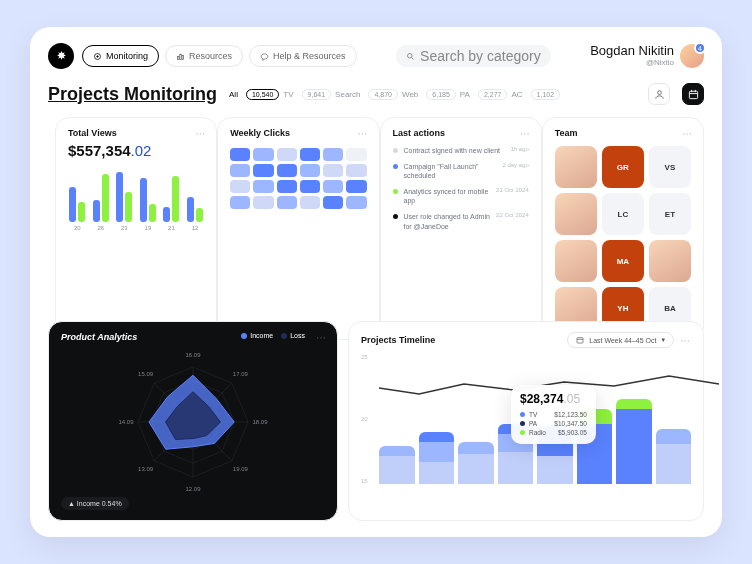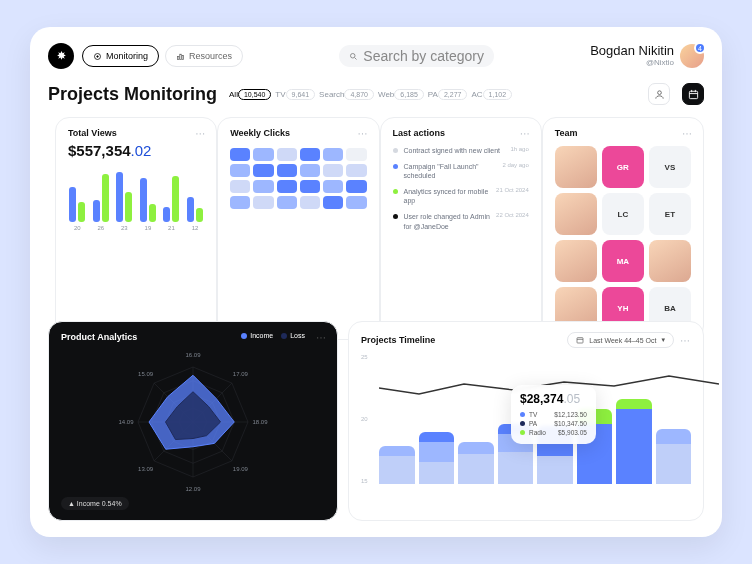--- a/index.html
+++ b/index.html
@@ -14,34 +14,34 @@
 .search { display: inline-flex; align-items: center; gap: 5px; height: 22px; padding: 0 10px; border-radius: 999px; background: #f4f5f7; font-size: 14px; color: #888; min-width: 120px; }
 .spacer { flex: 1; }
 .user { display: flex; align-items: center; gap: 6px; }
 .user-txt { text-align: right; line-height: 1.1; }
 .user-name { font-size: 13px; font-weight: 500; color: #111; }
 .user-handle { font-size: 8px; color: #9097a1; }
 .avatar { width: 24px; height: 24px; border-radius: 50%; background: linear-gradient(135deg,#f9d29d,#e79f8a); position: relative; flex-shrink: 0; }
 .avatar-badge { position: absolute; top: -2px; right: -2px; width: 12px; height: 12px; border-radius: 50%; background: #4d7cff; color: #fff; font-size: 7px; display: flex; align-items: center; justify-content: center; border: 2px solid #fff; }
 
 .subhead { display: flex; align-items: center; margin-top: 14px; gap: 12px; }
-.page-title { font-size: 18px; font-weight: 700; color: #111; }
+.page-title { font-size: 18px; font-weight: 700; color: #111; text-decoration: underline; }
 .filters { display: flex; align-items: center; gap: 4px; flex: 1; overflow: hidden; }
-.fitem { display: inline-flex; align-items: center; gap: 0; font-size: 8px; color: #9097a1; white-space: nowrap; }
+.fitem { display: inline-flex; align-items: center; gap: 8px; font-size: 8px; color: #9097a1; white-space: nowrap; }
 .fitem .cnt { border: 1px solid #e4e6ea; border-radius: 999px; padding: 1px 5px; font-size: 7px; }
 .fitem.on { color: #000; }
 .fitem.on .cnt { border-color: #000; }
 .sq-icon { width: 22px; height: 22px; border-radius: 7px; border: 1px solid #e4e6ea; display: flex; align-items: center; justify-content: center; cursor: pointer; }
 .sq-icon.dark { background: #0e0f11; border-color: #0e0f11; }
 
 .grid { display: grid; grid-template-columns: 1fr 1fr 1fr 1fr; gap: 0; margin-top: 12px; flex: 1; min-height: 0; padding-left: 7px; }
 .card { border: 1px solid #eceef1; border-radius: 14px; padding: 10px 12px; position: relative; background: #fff; }
 .card.dark { background: #0e0f11; color: #fff; }
 .card-title { font-size: 9px; font-weight: 600; color: #111; }
-.card.dark .card-title { color: #fff; }
+.card.dark .card-title { color: #fff; font-style: italic; }
 .card .more { position: absolute; top: 10px; right: 10px; font-size: 10px; color: #b8bec7; letter-spacing: 1px; cursor: pointer; }
 
 .big-num { font-size: 15px; font-weight: 700; margin-top: 4px; color: #111; }
 .big-num .dec { color: #1d4ed8; font-weight: 500; }
 
 .bars { display: flex; align-items: flex-end; gap: 5px; height: 62px; margin-top: 10px; }
 .bargrp { display: flex; flex-direction: column; align-items: center; gap: 3px; flex: 1; }
 .barstack { display: flex; align-items: flex-end; gap: 2px; height: 52px; }
 .bar { width: 7px; border-radius: 3px; }
 .lbl { font-size: 6px; color: #9097a1; }
@@ -53,21 +53,21 @@
 .hcell.hi { background: #5a82ff; }
 
 .actions { display: flex; flex-direction: column; gap: 7px; margin-top: 8px; }
 .aitem { display: flex; gap: 6px; align-items: flex-start; }
 .aitem .dot { width: 5px; height: 5px; border-radius: 50%; margin-top: 2px; flex-shrink: 0; }
 .aitem .txt { font-size: 7px; color: #6c7380; flex: 1; line-height: 1.3; }
 .aitem .time { font-size: 6px; color: #b8bec7; white-space: nowrap; }
 
 .team-grid { display: grid; grid-template-columns: repeat(3, 1fr); gap: 5px; margin-top: 8px; }
 .tcell { width: 100%; aspect-ratio: 1; border-radius: 8px; background: #f2f4f7; display: flex; align-items: center; justify-content: center; font-size: 8px; font-weight: 600; color: #333; overflow: hidden; }
-.tcell.dark { background: #ec4899; color: #fff; }
+.tcell.dark { background: #c2410c; color: #fff; }
 .tcell.face { background: linear-gradient(150deg,#f8d5b8,#dca891); }
 
 .legend { display: flex; align-items: center; gap: 8px; position: absolute; top: 10px; right: 32px; font-size: 7px; }
 .legend .ld { width: 6px; height: 6px; border-radius: 50%; display: inline-block; margin-right: 3px; vertical-align: middle; }
 
 .radar-wrap { display: flex; align-items: center; justify-content: center; height: 150px; position: relative; }
 .income-pill { position: absolute; left: 12px; bottom: 10px; background: #1a1b1e; border-radius: 999px; font-size: 7px; padding: 3px 7px; color: #ddd; }
 
 .timeline-head { display: flex; align-items: center; justify-content: space-between; }
 .tl-range { display: inline-flex; align-items: center; gap: 5px; border: 1px solid #e4e6ea; border-radius: 999px; padding: 3px 8px; font-size: 7px; color: #555; cursor: pointer; }
@@ -104,20 +104,26 @@
           </svg>
           <span>Monitoring</span>
         </div>
         <div class="pill">
           <svg class="ico" viewBox="0 0 24 24" fill="none" stroke="currentColor" stroke-width="2">
             <rect x="4" y="12" width="4" height="8"></rect>
             <rect x="10" y="6" width="4" height="14"></rect>
             <rect x="16" y="9" width="4" height="11"></rect>
           </svg>
           <span>Resources</span>
+        </div>
+        <div class="pill">
+          <svg class="ico" viewBox="0 0 24 24" fill="none" stroke="currentColor" stroke-width="2">
+            <path d="M21 12c0 4-4 7-9 7l-5 3 1-4c-3-1-5-3-5-6 0-4 4-7 9-7s9 3 9 7z"></path>
+          </svg>
+          <span>Help &amp; Resources</span>
         </div>
       </div>
     <div class="spacer"></div>
     <div class="search">
       <svg width="9" height="9" viewBox="0 0 24 24" fill="none" stroke="#888" stroke-width="2.5">
           <circle cx="10" cy="10" r="6"></circle>
           <line x1="15" y1="15" x2="20" y2="20"></line>
         </svg>
       <span>Search by category</span>
     </div>

